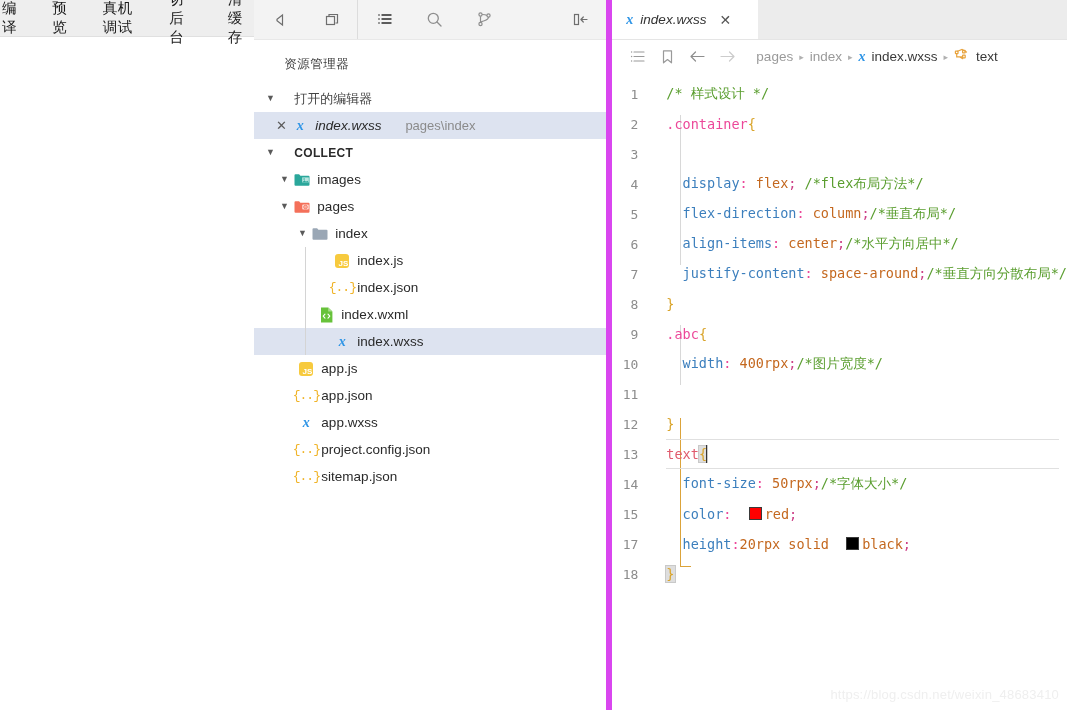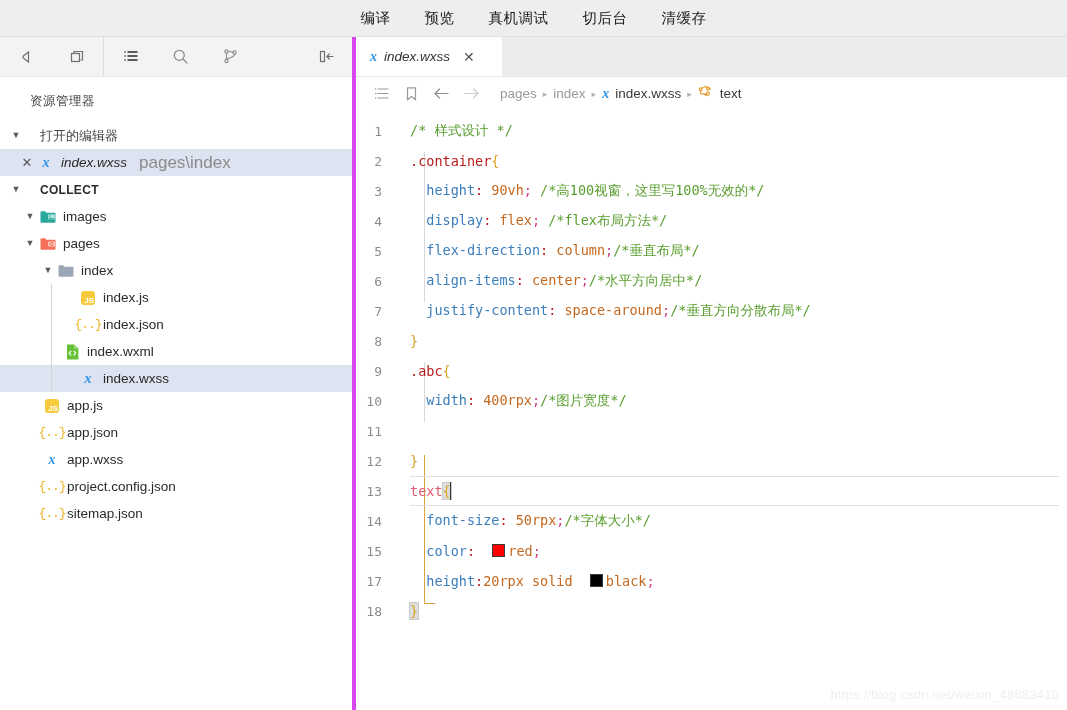--- a/index.html
+++ b/index.html
@@ -13,21 +13,20 @@
     font-family: "Liberation Sans", sans-serif;
     background: #ffffff;
     color: #1f1f1f;
     -webkit-font-smoothing: antialiased;
   }
   .app {
     width: 1067px;
     height: 710px;
     position: relative;
     display: flex;
-    flex-direction: column;
   }
 
   
   .topbar {
     height: 36px;
     min-height: 36px;
     background: #eeeeee;
     border-bottom: 1px solid #e0e0e0;
     display: flex;
     align-items: center;
@@ -50,21 +49,21 @@
     min-height: 0;
   }
 
   
   .leftcol {
     width: 352px;
     min-width: 352px;
     display: flex;
     flex-direction: column;
     background: #bef264;
-    border-right: 4px solid #d946ef;
+    border-right: 6px solid #d946ef;
   }
   .rail {
     height: 39px;
     min-height: 39px;
     background: #f3f3f3;
     display: flex;
     align-items: center;
     border-bottom: 1px solid #e8e8e8;
   }
   .rail-group {
@@ -154,23 +153,23 @@
     align-items: center;
     justify-content: center;
     margin-right: 5px;
   }
   .fname {
     font-size: 13.5px;
     color: #2a2a2a;
   }
   .fname.italic { font-style: italic; }
   .fmeta {
-    font-size: 17px;
+    font-size: 13px;
     color: #8b8b8b;
-    margin-left: 12px;
+    margin-left: 24px;
   }
   .indent-guide {
     position: absolute;
     top: 0;
     bottom: 0;
     width: 1px;
     background: #d4d4d4;
   }
 
   
@@ -294,21 +293,21 @@
     border-bottom: 1px solid #e0e0e0;
     pointer-events: none;
   }
   
   .k-prop  { color: #3c7fbd; }
   .k-val   { color: #c4681f; }
   .k-punc  { color: #cc3f86; }
   .k-cmt   { color: #5a9e2f; }
   .k-sel   { color: #e05c6e; }
   .k-brace { color: #d9a328; }
-  .k-plain { color: #b91c1c; }
+  .k-plain { color: #ec4899; }
 
   .swatch {
     display: inline-block;
     width: 11px; height: 11px;
     border: 1px solid #3a3a3a;
     vertical-align: -1px;
     margin: 0 3px 0 1px;
   }
 
   
@@ -611,21 +610,20 @@
           <span class="ctext"><span class="k-cmt">/* 样式设计 */</span></span>
         </div>
 
         <div class="cline">
           <span class="gutter">2</span>
           <span class="ctext"><span class="k-plain">.container</span><span class="k-brace">{</span></span>
         </div>
 
         <div class="cline">
           <span class="gutter">3</span>
-          <span class="ctext"><span class="k-prop">  height</span><span class="k-plain">:</span><span class="k-val"> 90vh</span><span class="k-punc">;</span><span class="k-cmt"> /*高100视窗，这里写100%无效的*/</span></span>
         </div>
 
         <div class="cline">
           <span class="gutter">4</span>
           <span class="ctext"><span class="k-prop">  display</span><span class="k-plain">:</span><span class="k-val"> flex</span><span class="k-punc">;</span><span class="k-cmt"> /*flex布局方法*/</span></span>
         </div>
 
         <div class="cline">
           <span class="gutter">5</span>
           <span class="ctext"><span class="k-prop">  flex-direction</span><span class="k-plain">:</span><span class="k-val"> column</span><span class="k-punc">;</span><span class="k-cmt">/*垂直布局*/</span></span>

